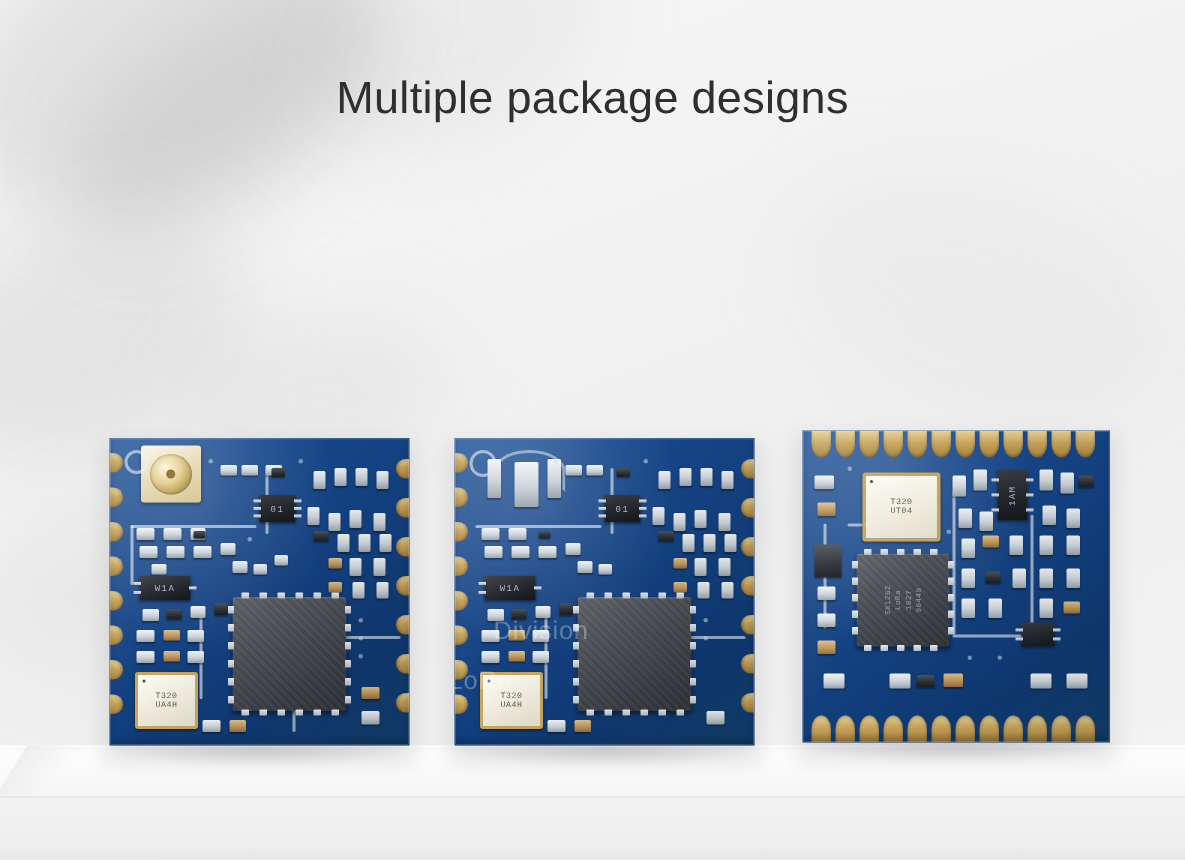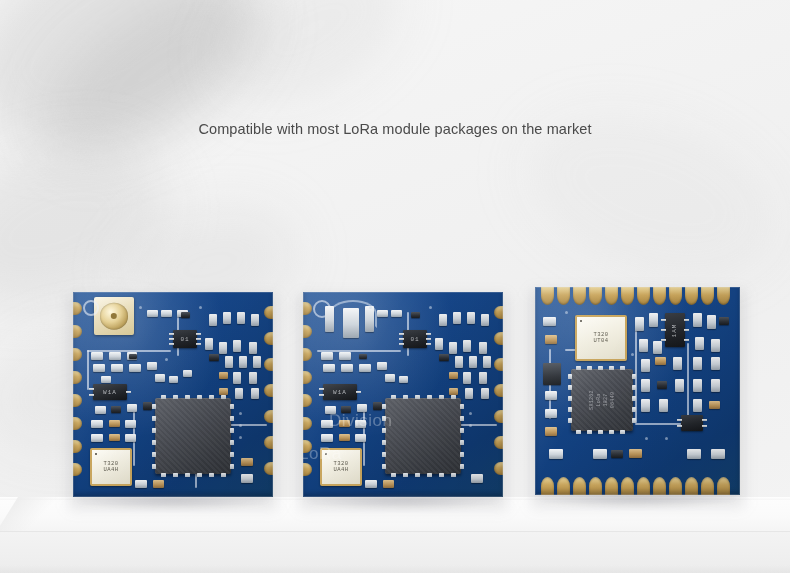--- a/index.html
+++ b/index.html
@@ -193,21 +193,21 @@
   <div class="blob b5"></div>
   <div class="blob b6"></div>
   <div class="blob b7"></div>
 
   <div class="pedestal-top"></div>
   <div class="pedestal-bevel"></div>
   <div class="pedestal-left-edge"></div>
   <div class="pedestal-face"></div>
   <div class="pedestal-shadowline"></div>
 
-  <div class="subhead">Compatible with most LoRa module packages on the market</div>
+  <div class="headline">Multiple package designs</div>
 
   <div class="module" id="m1" style="left:73px;top:292px;width:200px;height:205px;">
     <div class="drop-shadow"></div>
     <div class="pcb">
 
       <div class="cast cast-left" style="left:0;top:10px;width:9px;height:13px;"></div>
       <div class="cast cast-left" style="left:0;top:33px;width:9px;height:13px;"></div>
       <div class="cast cast-left" style="left:0;top:56px;width:9px;height:13px;"></div>
       <div class="cast cast-left" style="left:0;top:79px;width:9px;height:13px;"></div>
       <div class="cast cast-left" style="left:0;top:102px;width:9px;height:13px;"></div>

